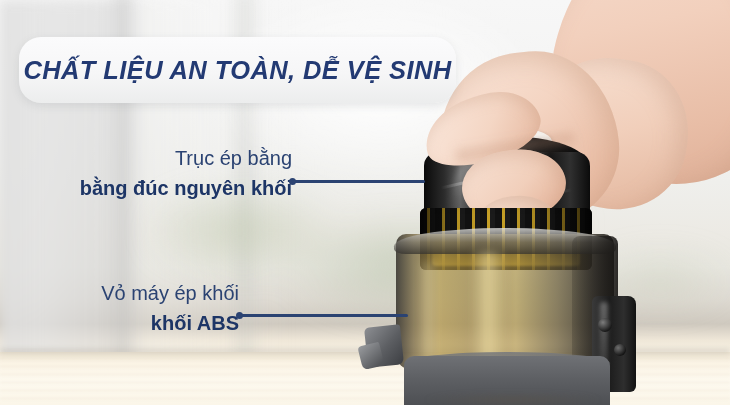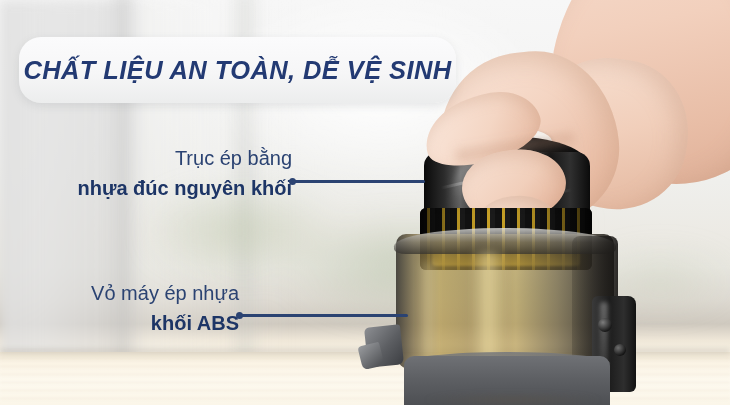--- a/index.html
+++ b/index.html
@@ -536,23 +536,23 @@
     <div class="base"></div>
     <div class="shadow-under"></div>
   </div>
 
   <div class="title-badge">
     <span class="title-text">CHẤT LIỆU AN TOÀN, DỄ VỆ SINH</span>
   </div>
 
   <div class="callout callout-1">
     <div class="line1">Trục ép bằng</div>
-    <div class="line2">nhựa đúc nguyên khối</div>
+    <div class="line2">bằng đúc nguyên khối</div>
   </div>
   <div class="leader leader-1"></div>
 
   <div class="callout callout-2">
-    <div class="line1">Vỏ máy ép nhựa</div>
+    <div class="line1">Vỏ máy ép khối</div>
     <div class="line2">khối ABS</div>
   </div>
   <div class="leader leader-2"></div>
 
 </div>
 
 </body></html>

